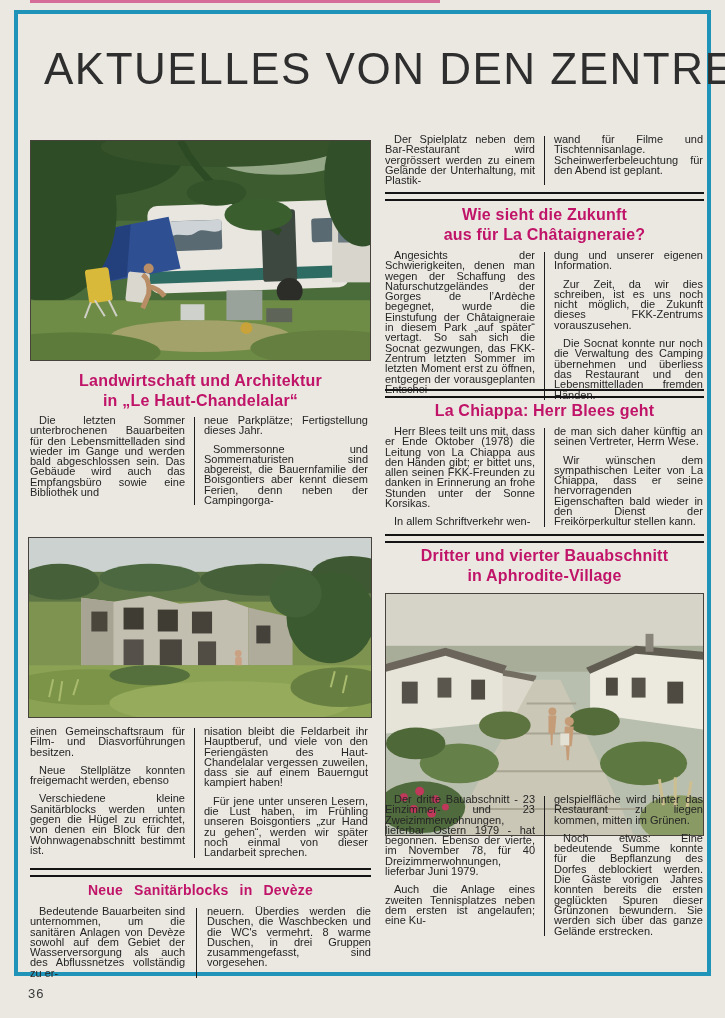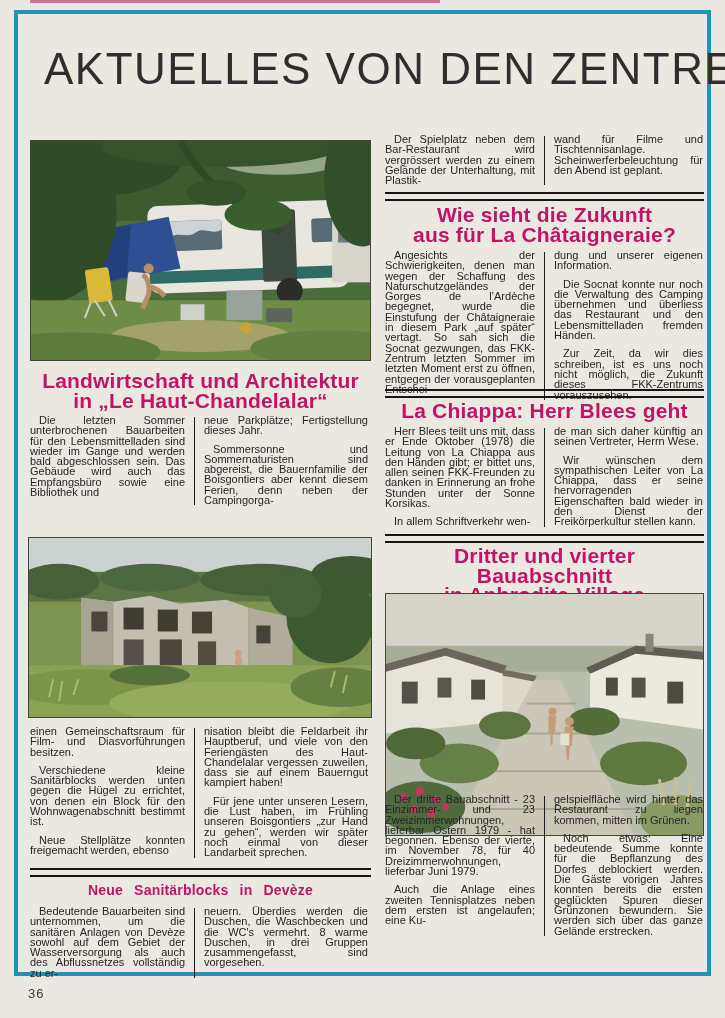--- a/index.html
+++ b/index.html
@@ -8,21 +8,21 @@
   .edge{position:absolute;left:30px;top:0;width:410px;height:3px;background:#cf4e86;opacity:.8;}
   .frame{position:absolute;left:14px;top:10px;width:697px;height:966px;border:4px solid #2093b8;box-sizing:border-box;}
   .page-title{position:absolute;left:44px;top:44px;width:660px;font-size:44px;font-weight:400;
         letter-spacing:1.5px;color:#2e2e2e;white-space:nowrap;}
   .pagenum{position:absolute;left:28px;top:986px;font-size:13px;color:#3a3a3a;letter-spacing:1px;}
 
   .photo{position:absolute;border:1px solid #47433c;box-sizing:border-box;background:#6b7a4a;}
   .photo svg{display:block;width:100%;height:100%;}
 
   .mag-h{position:absolute;text-align:center;color:#c01468;font-weight:bold;
-         font-size:21px;line-height:19.5px;letter-spacing:.2px;}
+         font-size:16px;line-height:19.5px;letter-spacing:.2px;}
   .mag-h.spread{font-size:14px;word-spacing:7px;}
 
   .hrule{position:absolute;height:5px;border-top:2px solid #141414;border-bottom:2.5px solid #141414;box-sizing:content-box;}
 
   .tblock{position:absolute;display:flex;}
   .tcol{font-size:11px;line-height:10.3px;text-align:justify;hyphens:auto;color:#252525;}
   .tcol p{margin:0 0 8px;text-indent:9px;}
   .tcol p:last-child{margin-bottom:0;}
   .tcol p.cont{text-indent:0;}
   .vdiv{width:1px;background:#1c1c1c;margin:2px 9px 0 9px;}
@@ -128,37 +128,37 @@
       <ellipse cx="200" cy="166" rx="120" ry="22" fill="#97ab5c"></ellipse>
       <ellipse cx="120" cy="138" rx="40" ry="10" fill="#55703c"></ellipse>
       <ellipse cx="310" cy="150" rx="50" ry="20" fill="#687f42"></ellipse>
       <path d="M20 160l4-18M30 164l3-20M44 158l5-16M300 150l4-16M312 156l4-18" stroke="#a9bb6d" stroke-width="2" fill="none"></path>
     </svg>
   </div>
 
   <div class="tblock" style="left:30px;top:726px;width:341px;">
     <div class="tcol lc1">
       <p class="cont">einen Gemeinschaftsraum für Film- und Diasvorführungen besitzen.</p>
+      <p>Neue Stellplätze konnten freigemacht werden, ebenso</p>
       <p>Verschiedene kleine Sanitärblocks werden unten gegen die Hügel zu errichtet, von denen ein Block für den Wohnwagenabschnitt bestimmt ist.</p>
-      <p>Neue Stellplätze konnten freigemacht werden, ebenso</p>
     </div>
     <div class="vdiv"></div>
     <div class="tcol lc2">
       <p class="cont">nisation bleibt die Feldarbeit ihr Hauptberuf, und viele von den Feriengästen des Haut-Chandelalar vergessen zuweilen, dass sie auf einem Bauerngut kampiert haben!</p>
       <p>Für jene unter unseren Lesern, die Lust haben, im Frühling unseren Boisgontiers „zur Hand zu gehen“, werden wir später noch einmal von dieser Landarbeit sprechen.</p>
     </div>
   </div>
 
   <div class="hrule" style="left:30px;top:868px;width:341px;"></div>
 
   <div class="mag-h spread" style="left:30px;top:881px;width:341px;">
     <div>Neue Sanitärblocks in Devèze</div>
   </div>
 
-  <div class="tblock" style="left:30px;top:906px;width:341px;">
+  <div class="tblock" style="left:30px;top:906px;width:341px;justify-content:space-between;">
     <div class="tcol lc1">
       <p>Bedeutende Bauarbeiten sind unternommen, um die sanitären Anlagen von Devèze sowohl auf dem Gebiet der Wasserversorgung als auch des Abflussnetzes vollständig zu er-</p>
     </div>
     <div class="vdiv"></div>
     <div class="tcol lc2">
       <p class="cont">neuern. Überdies werden die Duschen, die Waschbecken und die WC's vermehrt. 8 warme Duschen, in drei Gruppen zusammengefasst, sind vorgesehen.</p>
     </div>
   </div>
 
   <div class="tblock" style="left:385px;top:134px;width:319px;">
@@ -178,22 +178,22 @@
     <div>aus für La Châtaigneraie?</div>
   </div>
 
   <div class="tblock" style="left:385px;top:250px;width:319px;">
     <div class="tcol rc1">
       <p>Angesichts der Schwierigkeiten, denen man wegen der Schaffung des Naturschutzgeländes der Gorges de l’Ardèche begegnet, wurde die Einstufung der Châtaigneraie in diesem Park „auf später“ vertagt. So sah sich die Socnat gezwungen, das FKK-Zentrum letzten Sommer im letzten Moment erst zu öffnen, entgegen der vorausgeplanten Entschei-</p>
     </div>
     <div class="vdiv"></div>
     <div class="tcol rc2">
       <p class="cont">dung und unserer eigenen Information.</p>
+      <p>Zur Zeit, da wir dies schreiben, ist es uns noch nicht möglich, die Zukunft dieses FKK-Zentrums vorauszusehen.</p>
       <p>Die Socnat konnte nur noch die Verwaltung des Camping übernehmen und überliess das Restaurant und den Lebensmittelladen fremden Händen.</p>
-      <p>Zur Zeit, da wir dies schreiben, ist es uns noch nicht möglich, die Zukunft dieses FKK-Zentrums vorauszusehen.</p>
     </div>
   </div>
 
   <div class="hrule" style="left:385px;top:389px;width:319px;"></div>
 
   <div class="mag-h" style="left:385px;top:401px;width:319px;">
     <div>La Chiappa: Herr Blees geht</div>
   </div>
 
   <div class="tblock" style="left:385px;top:426px;width:319px;">

